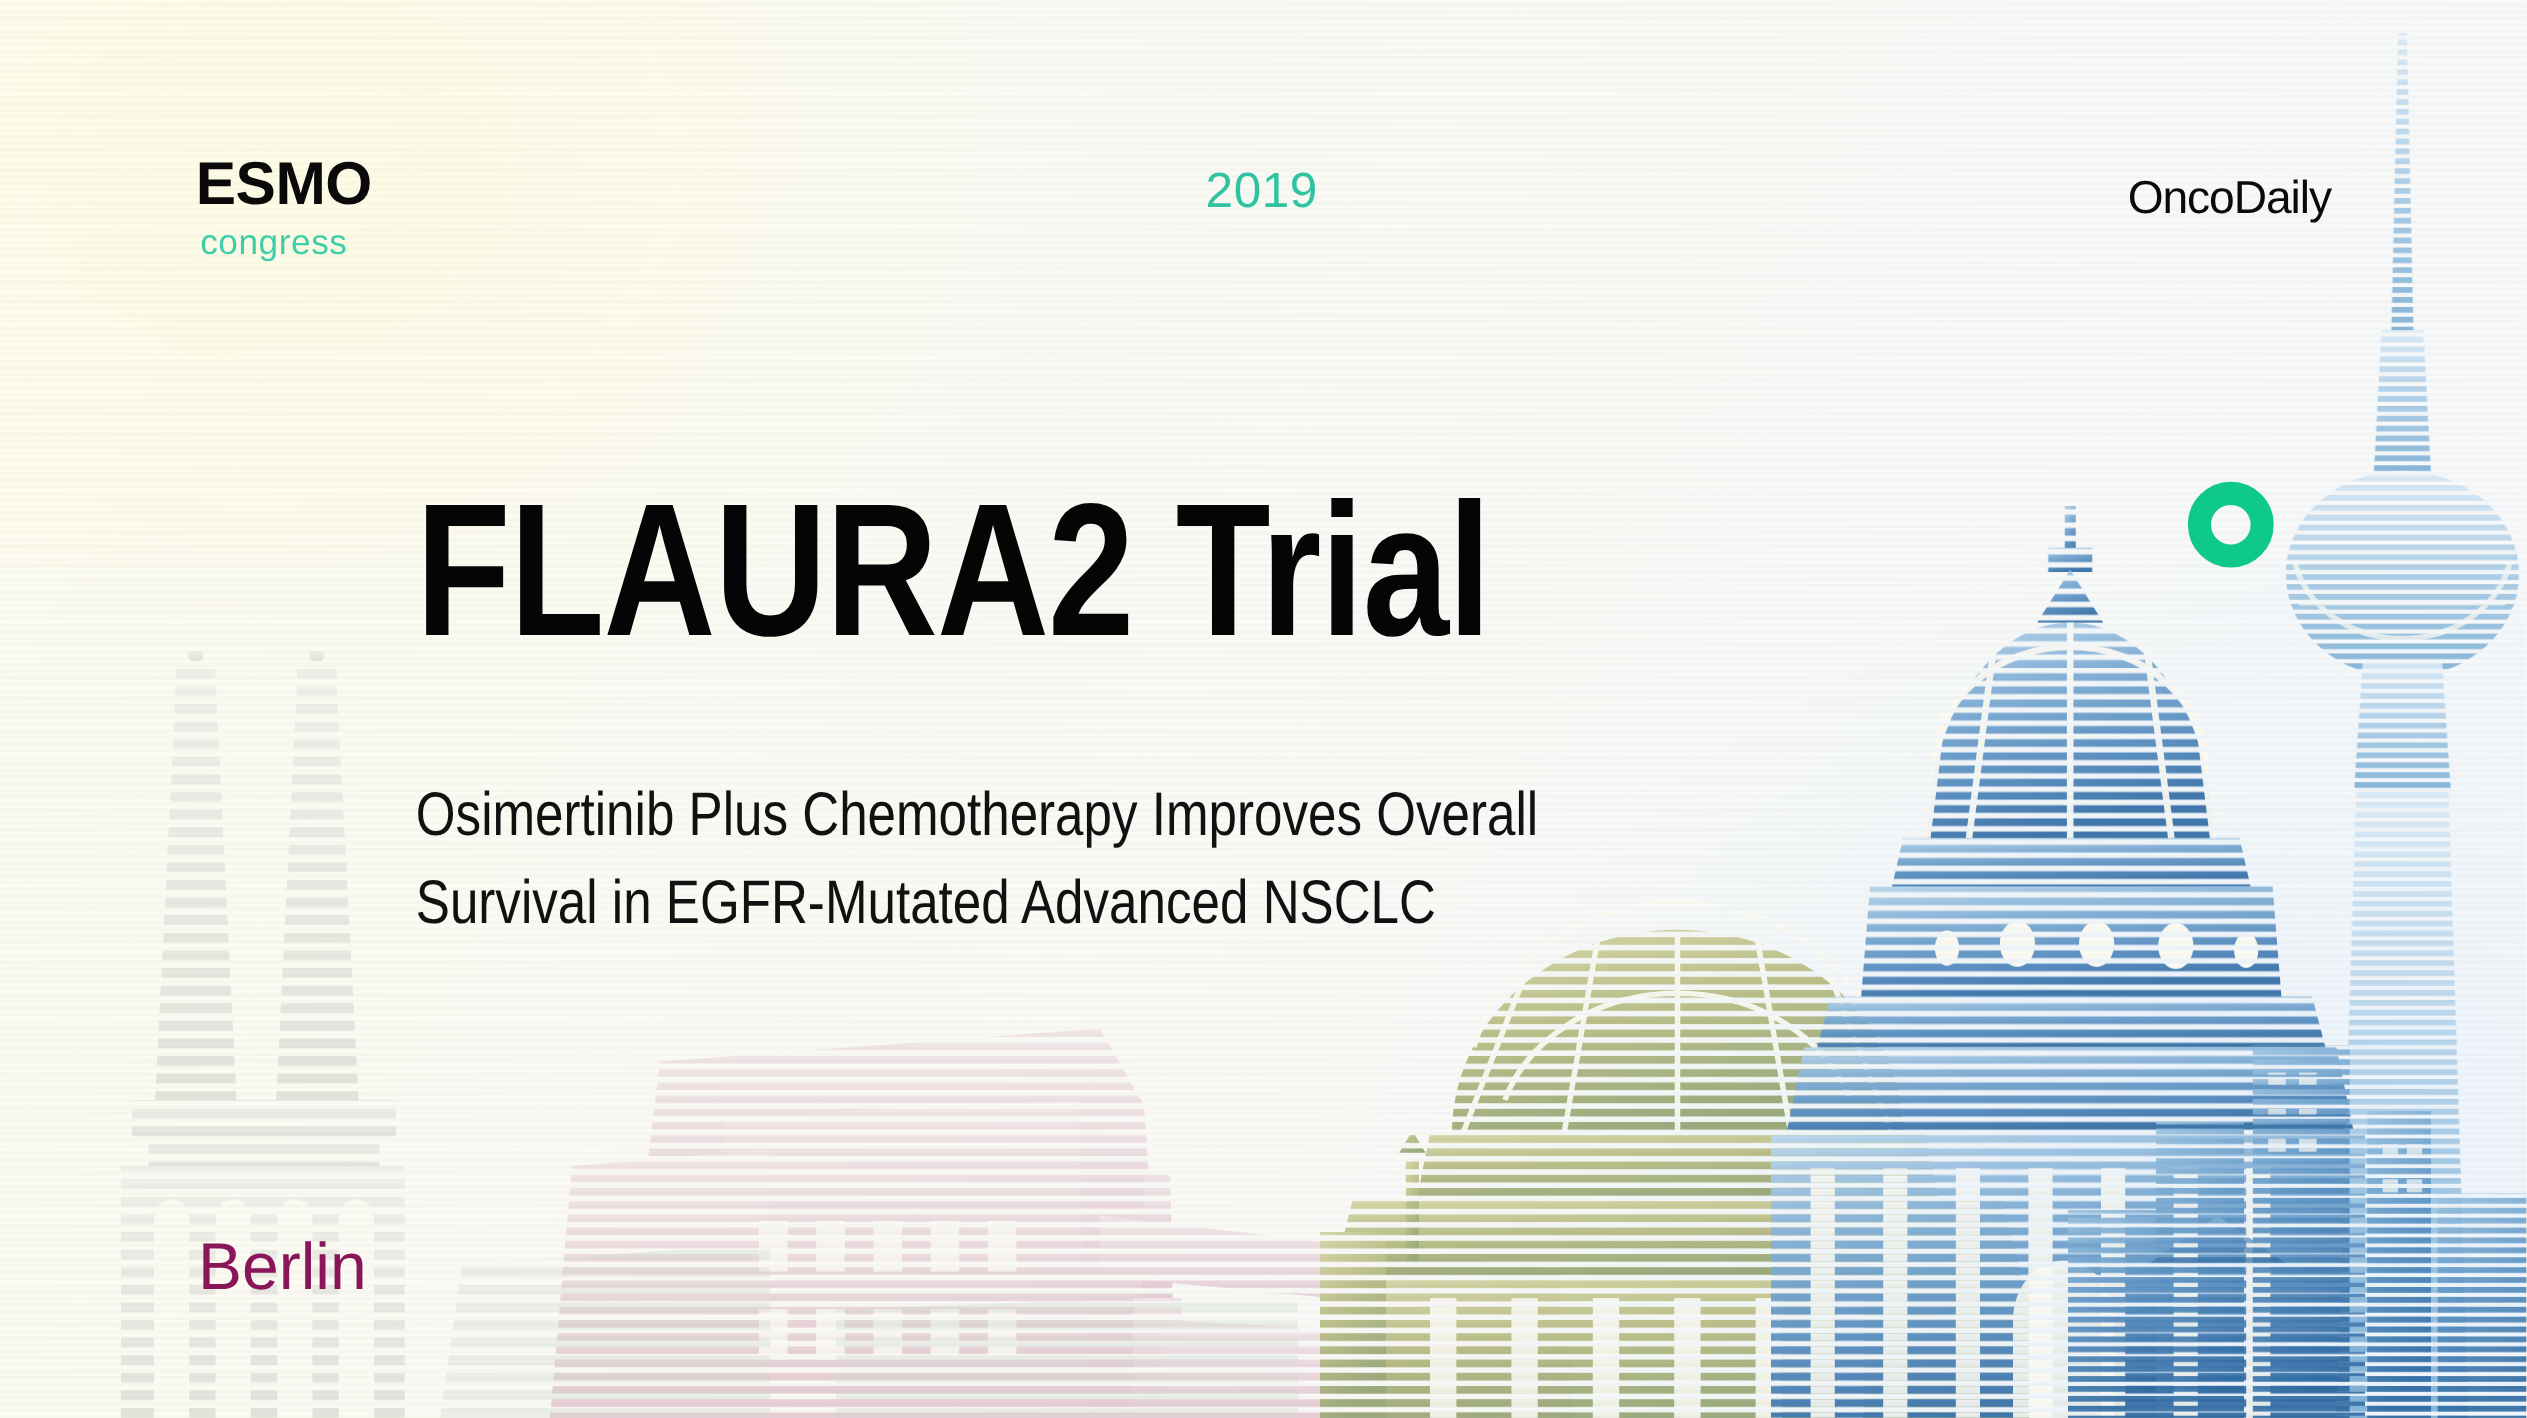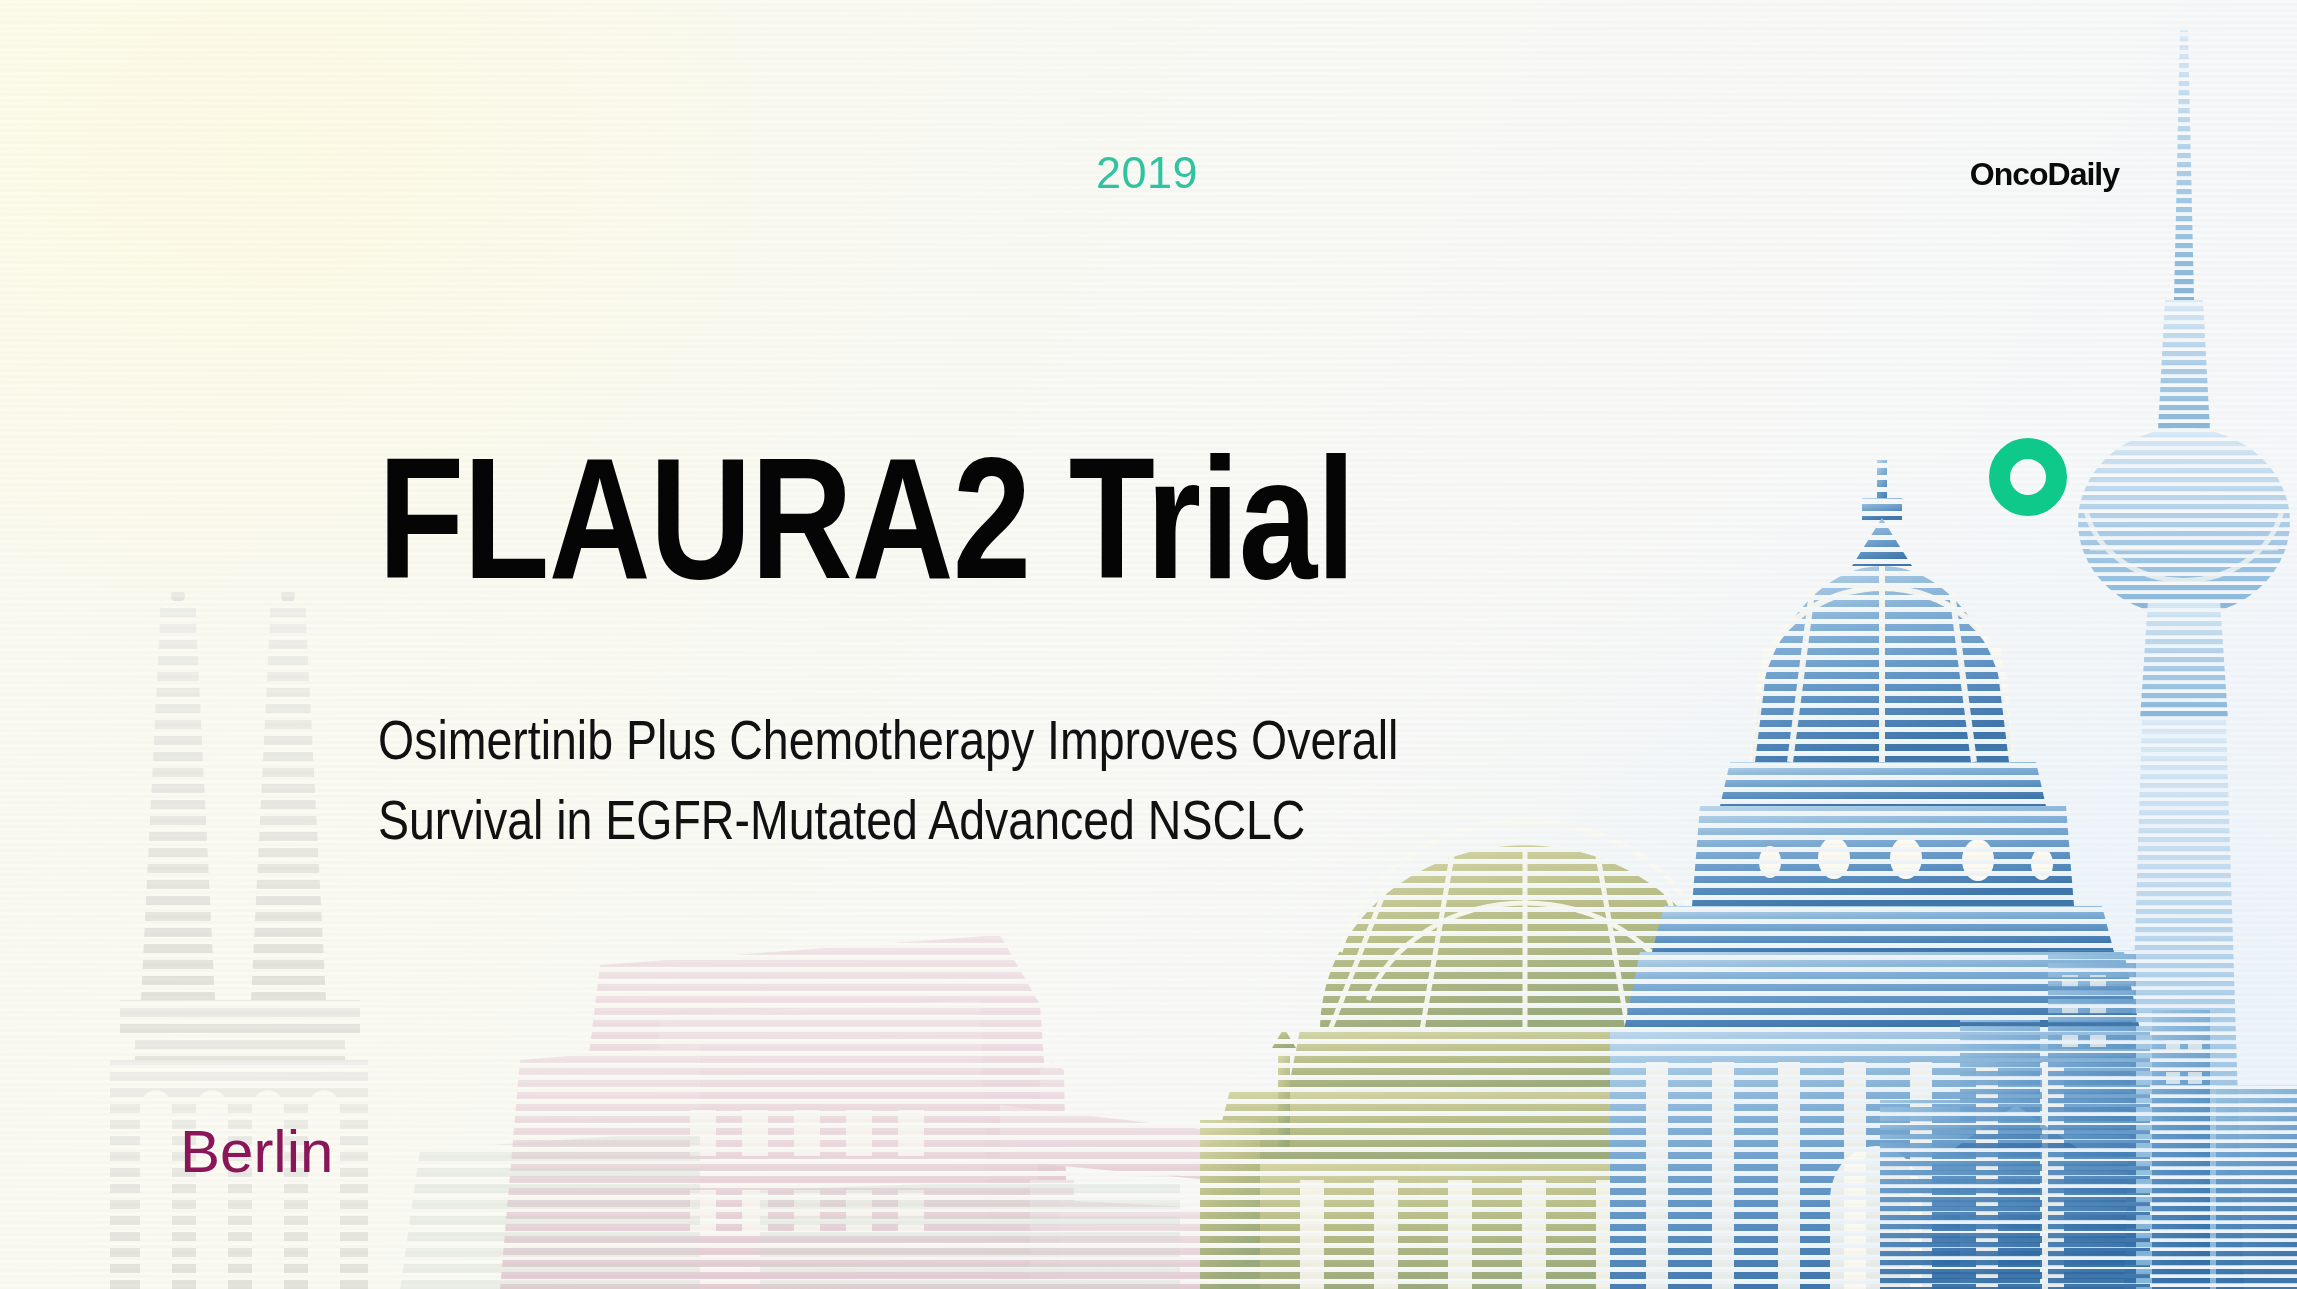--- a/index.html
+++ b/index.html
@@ -75,22 +75,22 @@
   #year-label {
     left:1096px; top:147px;
     font-size:45px;
     color:#2fc3a0;
     font-family:"Liberation Sans", sans-serif;
     letter-spacing:0.5px;
   }
 
   #brand-logo {
     right:178px; top:156px;
-    font-size:32px;
-    font-weight:bold;
+    font-size:42px;
+    font-weight:normal;
     color:#0a0a0a;
     letter-spacing:-1.0px;
     font-family:"Liberation Sans", sans-serif;
   }
 
   
   #headline {
     position:absolute;
     left:378px; top:432px;
     z-index:6;
@@ -398,20 +398,24 @@
     <g mask="url(#mWide)" opacity="0.3">
       <g fill="#cfd9cf">
         <path d="M420 1150 L700 1130 L700 1289 L400 1289 Z"></path>
         <path d="M760 1190 L1180 1175 L1180 1289 L760 1289 Z"></path>
       </g>
     </g>
   </svg>
 
   <div class="striation"></div>
 
+  <div id="esmo-logo" class="hdr">
+    <div id="esmo-word">ESMO</div>
+    <div id="esmo-sub">congress</div>
+  </div>
 
   <div id="year-label" class="hdr">2019</div>
 
   <div id="brand-logo" class="hdr">OncoDaily</div>
 
   <div id="ring-mark"></div>
 
   <h1 id="headline">FLAURA2 Trial</h1>
 
   <div id="subhead">

